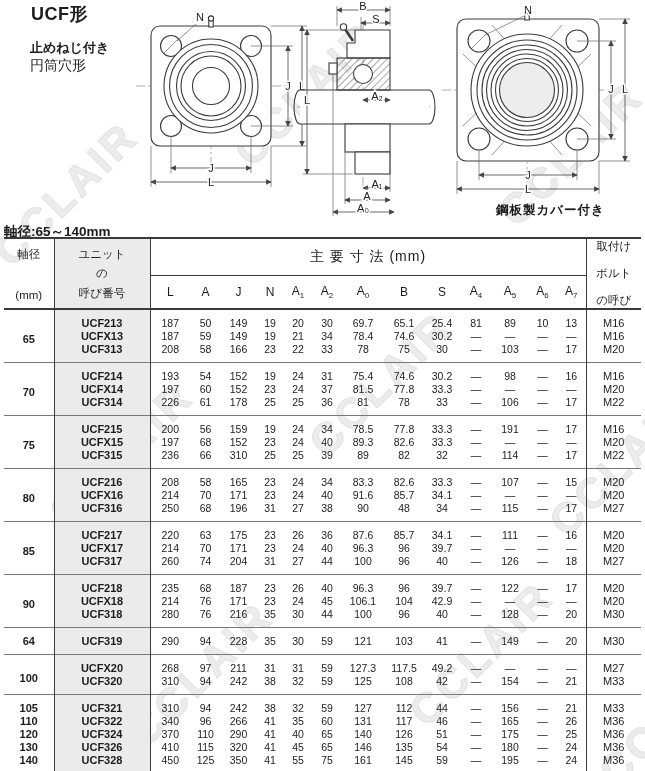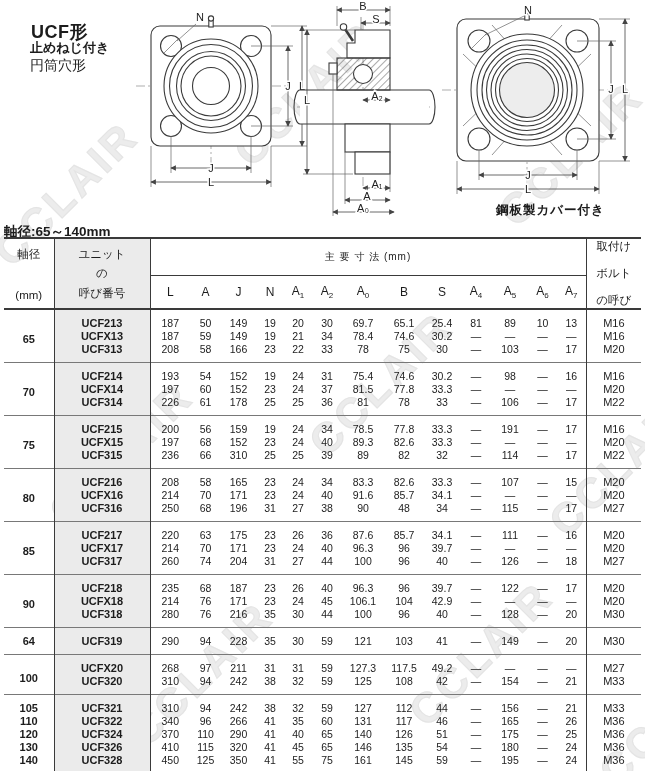--- a/index.html
+++ b/index.html
@@ -1,39 +1,39 @@
 <!DOCTYPE html>
 <html><head>
 <meta charset="utf-8">
 <style>
   html,body{margin:0;padding:0;background:#fff;}
   .page{position:relative;width:645px;height:771px;background:#ffffff;overflow:hidden;
         font-family:"Liberation Sans","DejaVu Sans",sans-serif;color:#1c1c1c;}
-  .title{position:absolute;left:31px;top:20px;font-size:18px;font-weight:bold;letter-spacing:.5px;}
+  .title{position:absolute;left:31px;top:2px;font-size:18px;font-weight:bold;letter-spacing:.5px;}
   .sub1{position:absolute;left:30px;top:39px;font-size:13px;font-weight:bold;}
   .sub2{position:absolute;left:30px;top:57px;font-size:14px;font-weight:normal;}
   .shaft-range{position:absolute;left:4px;top:223px;font-size:13.5px;font-weight:bold;}
   .cover-caption{position:absolute;left:496px;top:202px;font-size:12.5px;letter-spacing:1px;font-weight:bold;}
   .wm{position:absolute;font-size:42px;font-weight:bold;letter-spacing:4px;color:transparent;
       -webkit-text-stroke:1.2px #e4e4e4;text-shadow:0 0 1px #ececec;transform:rotate(-45deg);
       pointer-events:none;user-select:none;}
   svg{position:absolute;overflow:visible;}
   .fv1{left:136px;top:13px;} .sv{left:297px;top:0px;} .fv2{left:440px;top:8px;}
   svg text{font-family:"Liberation Sans","DejaVu Sans",sans-serif;font-size:11px;fill:#222;
            text-anchor:middle;paint-order:stroke;stroke:#fff;stroke-width:3px;}
   .ln{stroke:#3a3a3a;stroke-width:1.1;fill:none;}
   .fw{stroke:#3a3a3a;stroke-width:1.1;fill:#fff;}
   .thin{stroke:#666;stroke-width:.7;fill:none;}
   .cl{stroke:#8a8a8a;stroke-width:.7;fill:none;stroke-dasharray:9 3 2 3;}
   .dim{stroke:#444;stroke-width:.8;fill:none;}
   
   .dim-table{position:absolute;left:4px;top:237px;width:637px;border-collapse:collapse;table-layout:fixed;
              text-align:center;border-top:2px solid #3a3a3a;border-bottom:4px solid #8b5cf6;font-size:11px;}
   .dim-table th{font-weight:normal;padding:0;}
-  .th-main{height:34px;border-bottom:1px solid #3a3a3a;font-size:10px;letter-spacing:1px;}
+  .th-main{height:34px;border-bottom:1px solid #3a3a3a;font-size:14px;letter-spacing:1px;}
   .th-dim{height:30px;font-size:12px;}
   .th-dim sub, .c-dim sub{font-size:8px;}
   thead tr:last-child th, thead .th-shaft, thead .th-unit, thead .th-bolt{border-bottom:2px solid #3a3a3a;}
   .th-unit,.c-unit{background:#ebebeb;border-left:1px solid #3a3a3a;border-right:1px solid #3a3a3a;}
   .th-bolt,.c-bolt{border-left:1px solid #3a3a3a;}
   .vfill{display:flex;flex-direction:column;justify-content:space-between;height:54px;padding:5px 0;font-size:11.5px;}
   .vfill2{display:flex;flex-direction:column;justify-content:center;gap:12px;height:100%;font-size:11.5px;}
   tbody td{height:13px;padding:0;font-size:11px;}
   .c-dim{font-size:10.5px;}
   .c-unit{font-weight:bold;}

